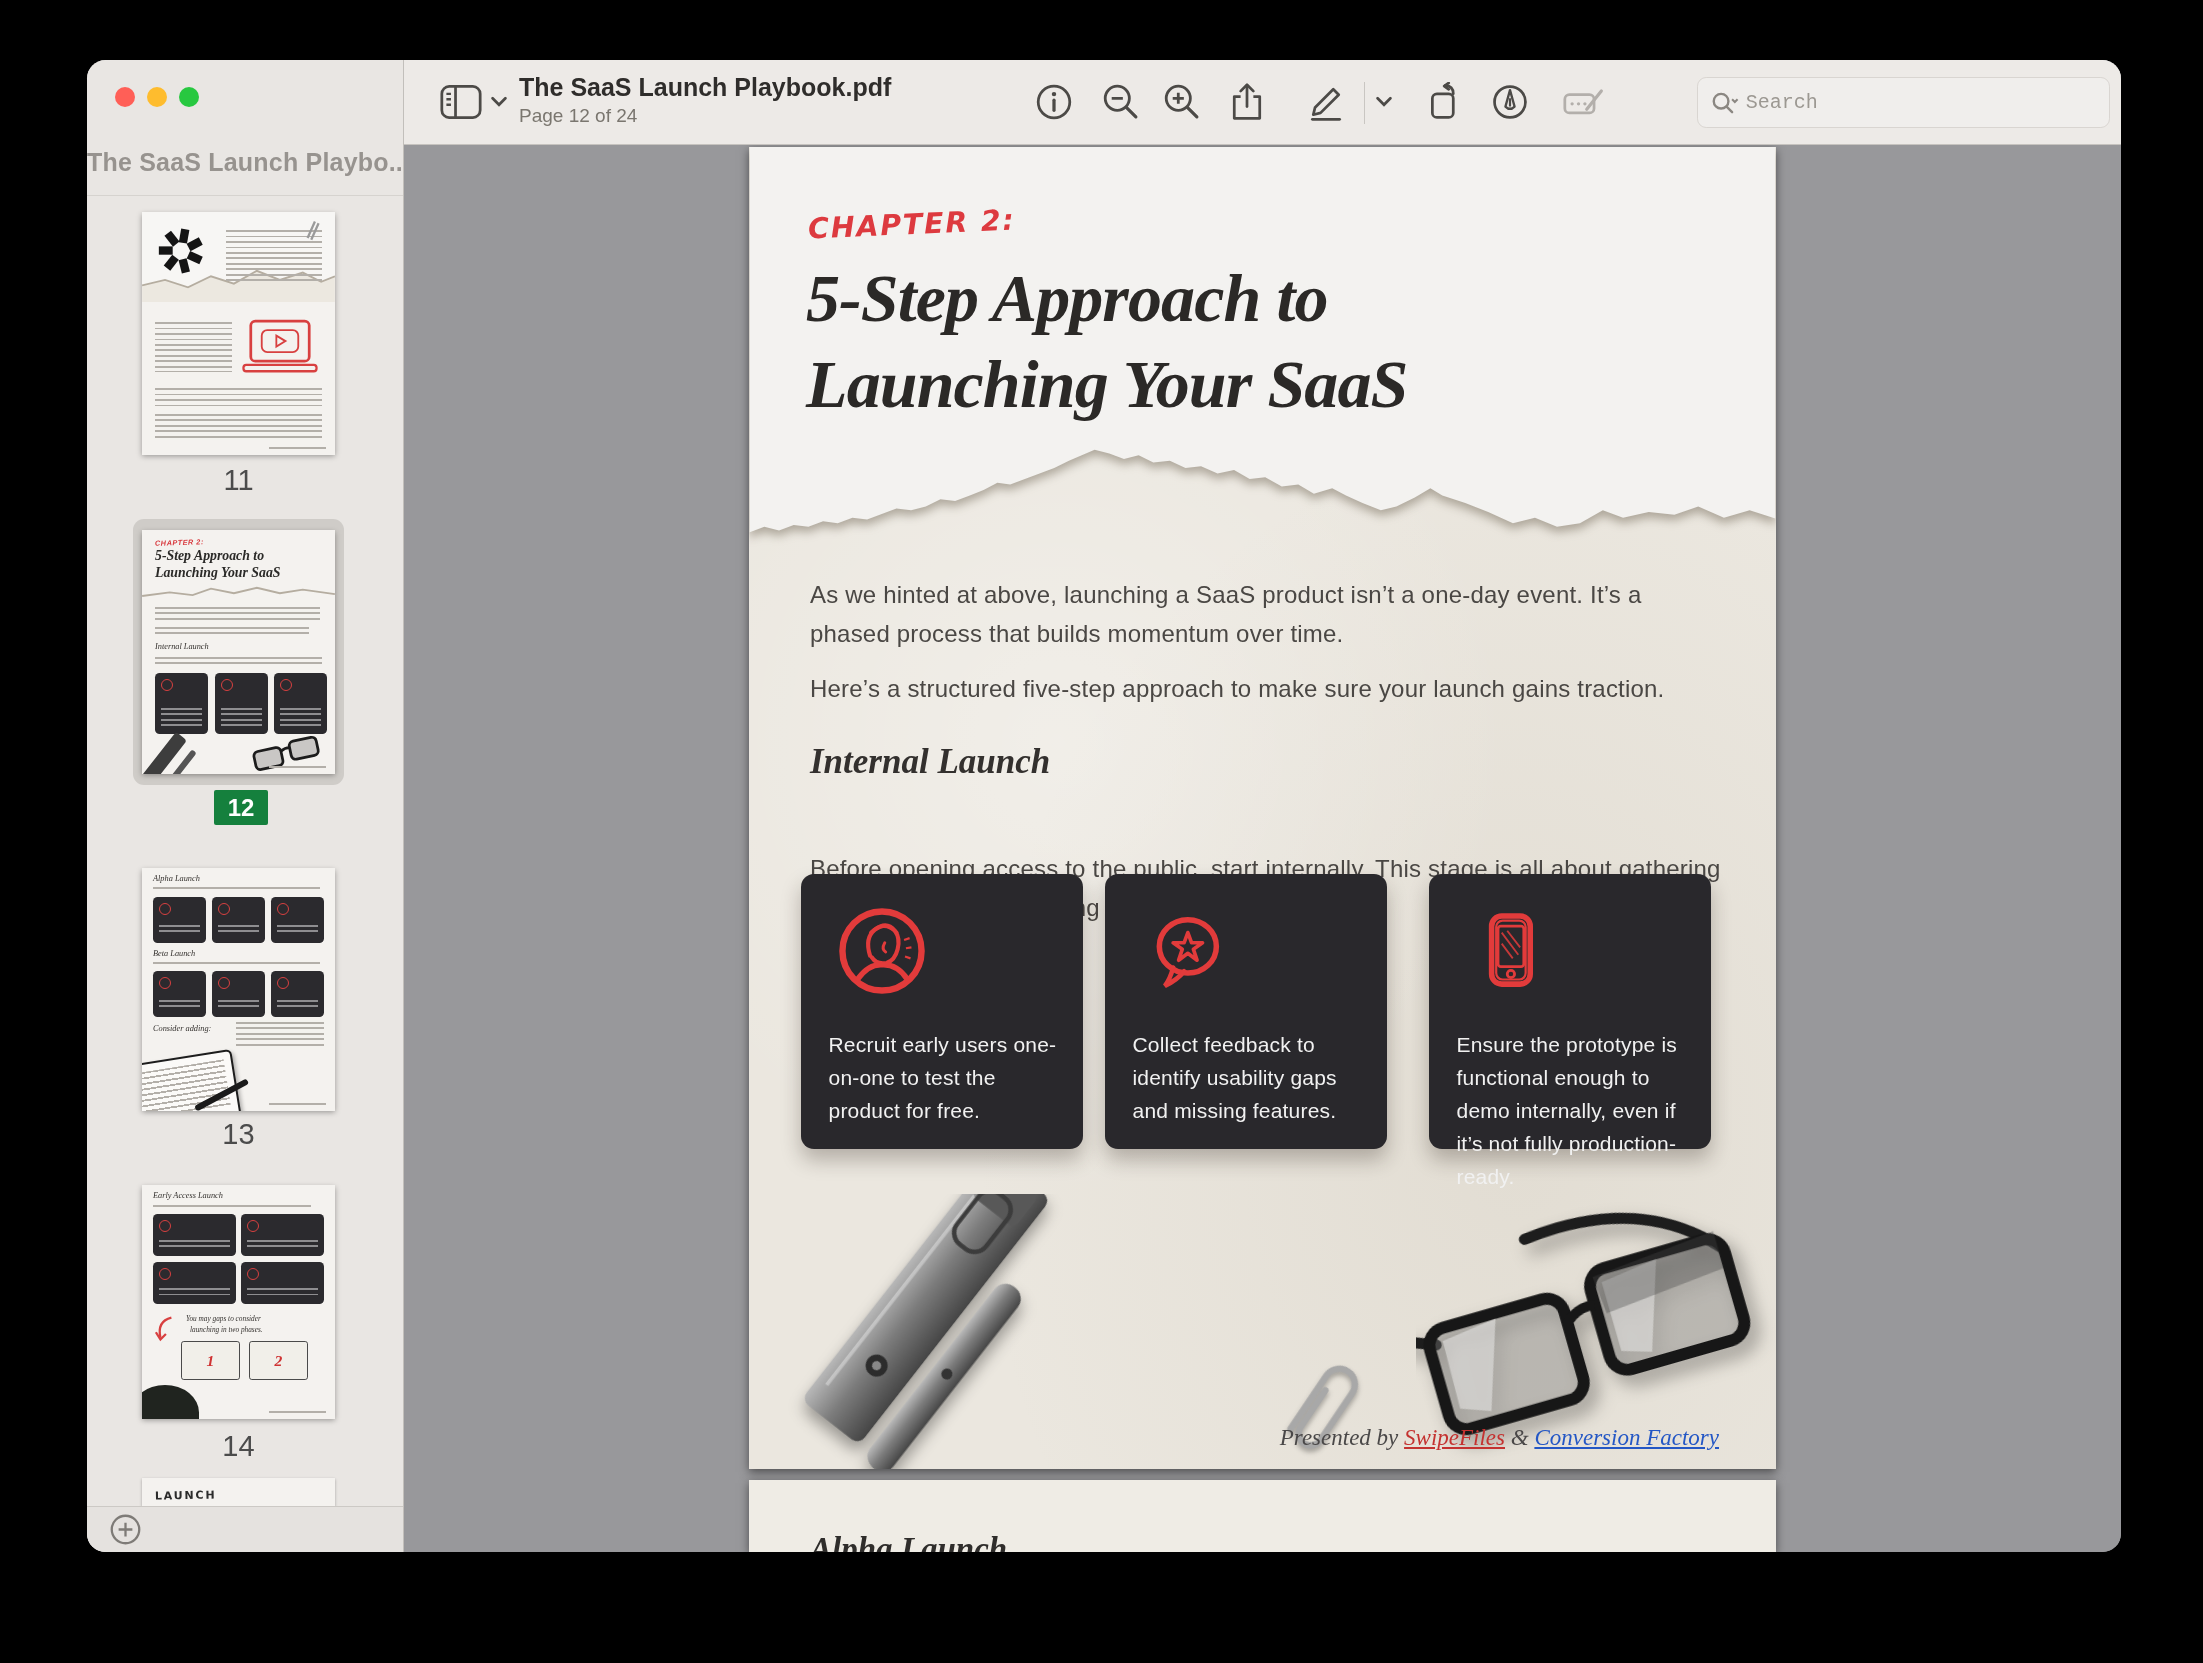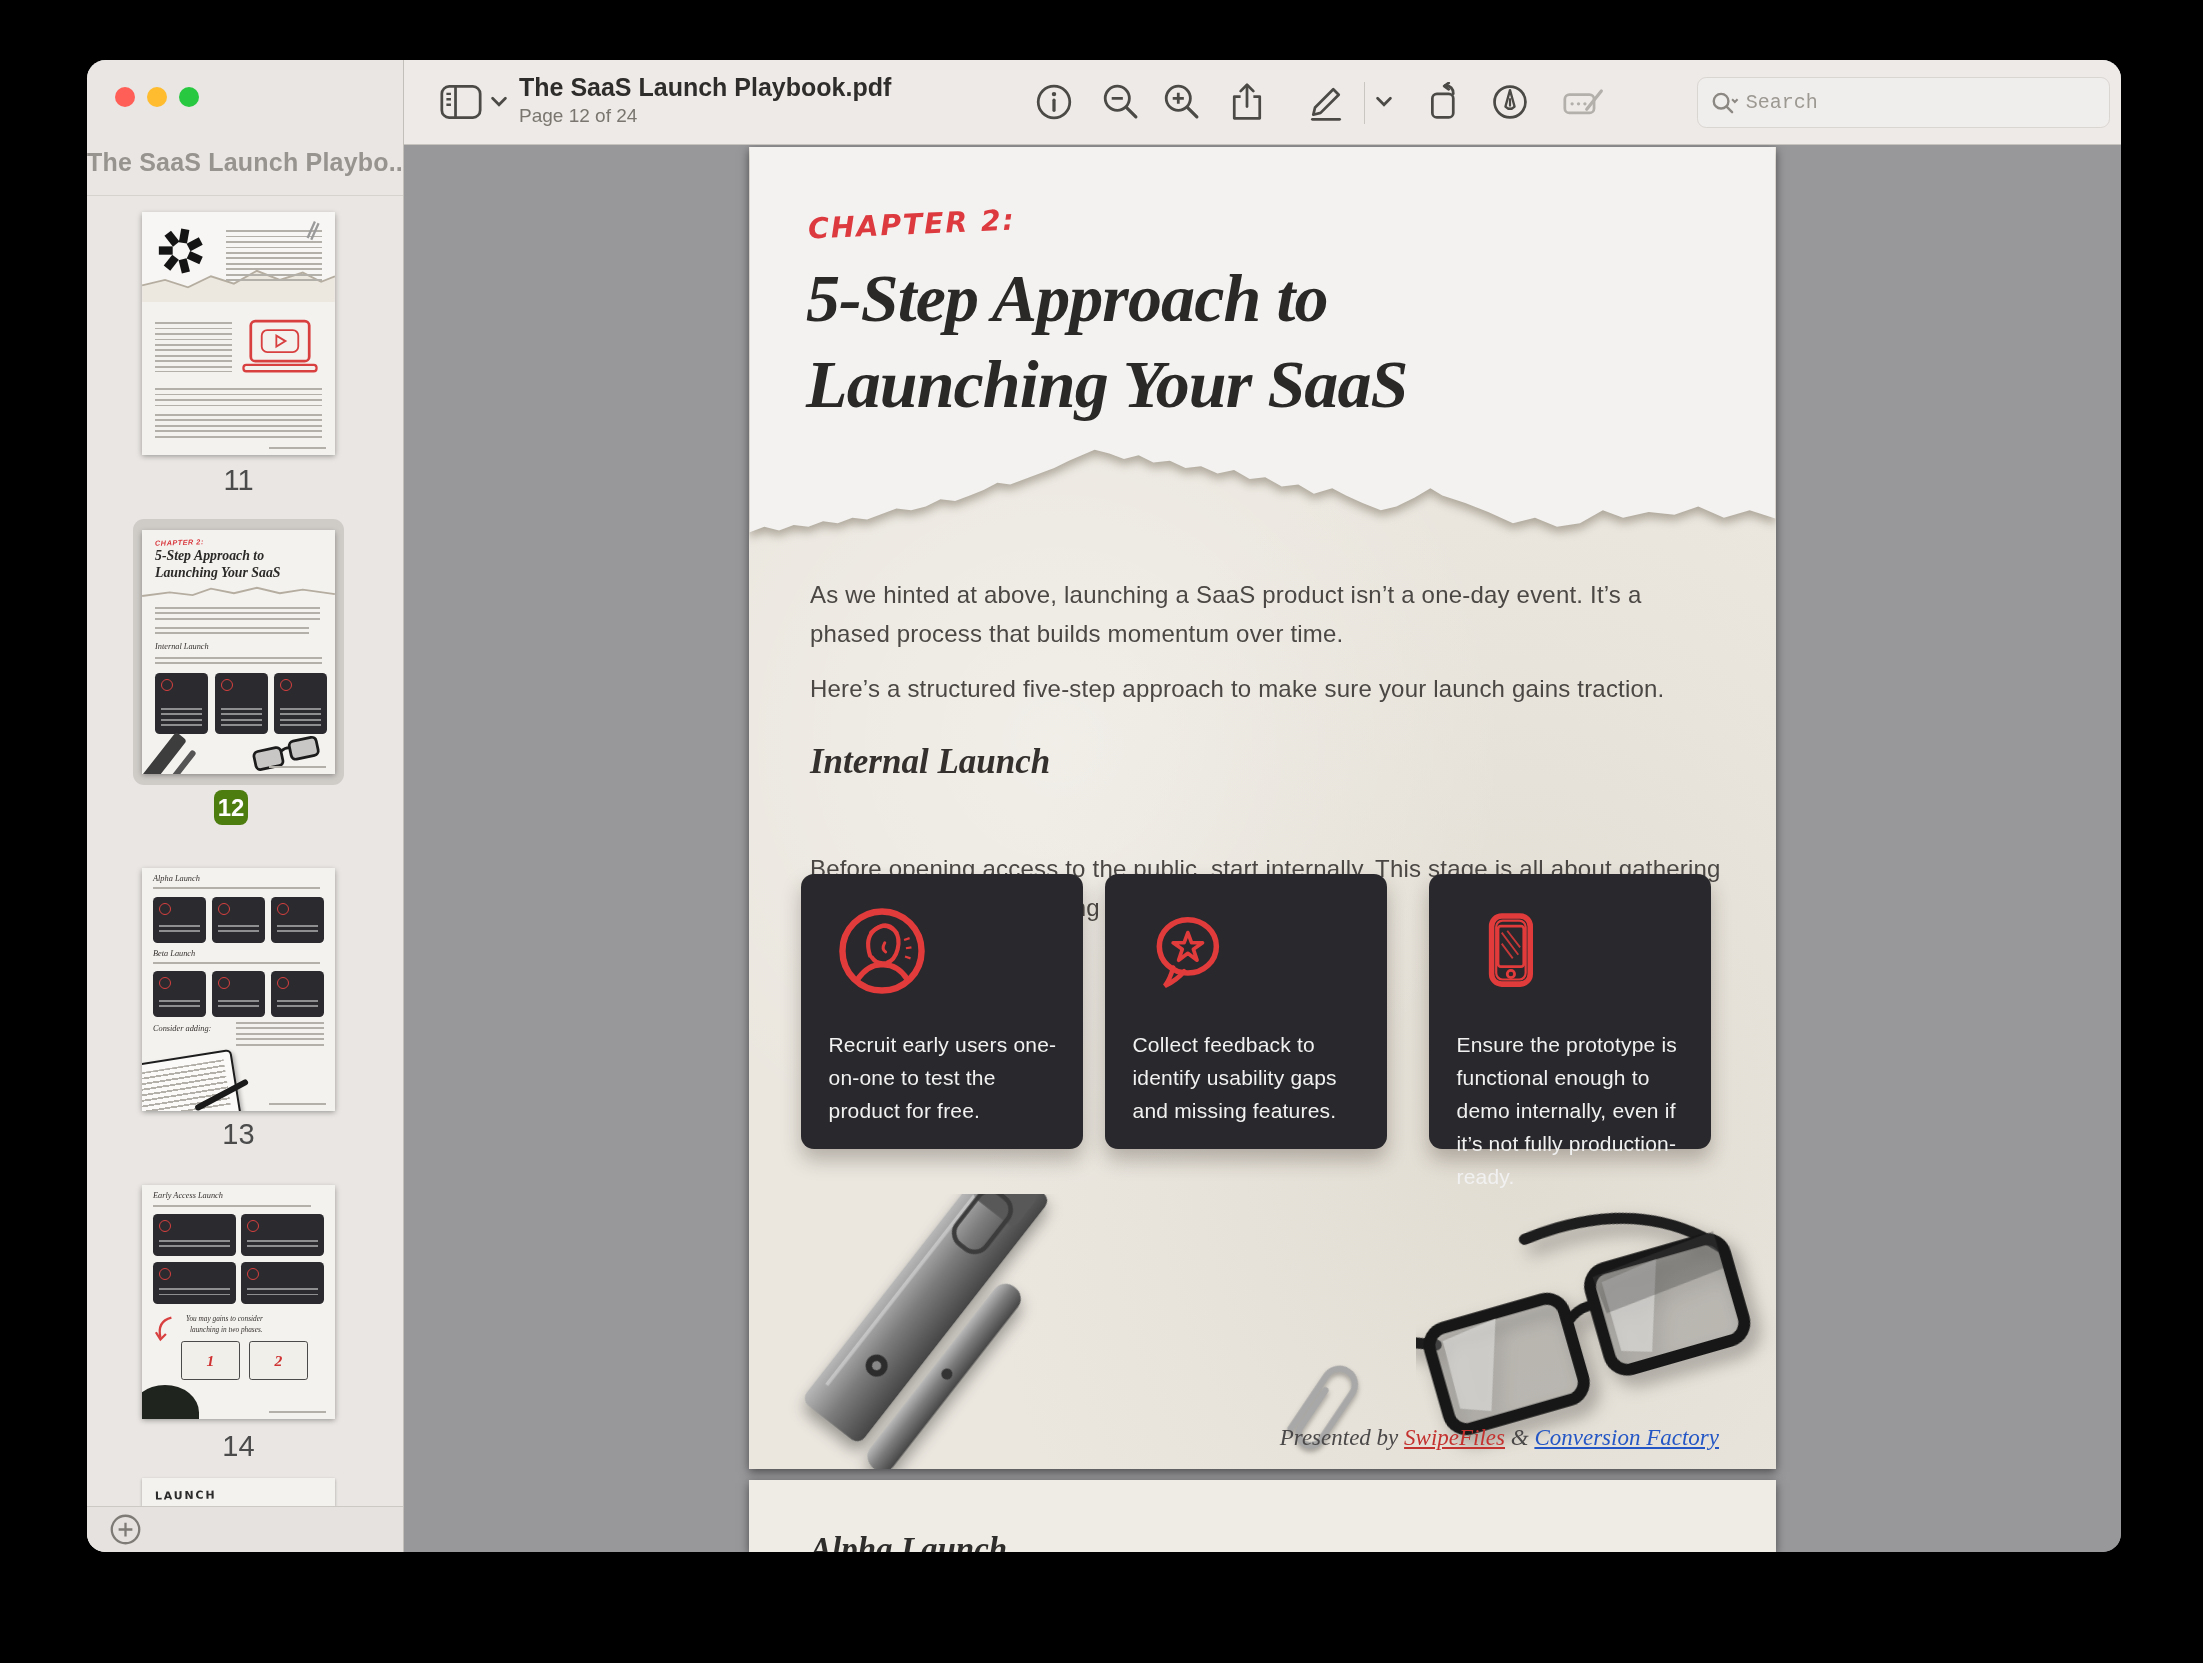--- a/index.html
+++ b/index.html
@@ -18,22 +18,22 @@
   .sidebar-title { position:absolute; top:88px; left:0; right:0; text-align:center;
     font-size:25px; font-weight:700; color:#97938f; letter-spacing:0.2px;
     white-space:nowrap; overflow:hidden; }
 
   .thumb { position:absolute; left:55px; width:193px; background:#f4f2ef;
     box-shadow:0 1.8px 5.5px rgba(0,0,0,.35); overflow:hidden; }
   .thumb-label { position:absolute; left:55px; width:193px; text-align:center;
     font-size:29px; color:#4b4b4b; }
   .sel-box { position:absolute; left:46px; top:459px; width:211px; height:266px;
     background:#cfccc8; border-radius:11px; }
-  .badge { position:absolute; left:127px; top:730px; width:34px; height:35px;
-    background:#4d7c0f; border-radius:8px; color:#fff; font-size:24px; font-weight:700;
+  .badge { position:absolute; left:127px; top:730px; width:54px; height:35px;
+    background:#15803d; border-radius:2px; color:#fff; font-size:24px; font-weight:700;
     display:flex; align-items:center; justify-content:center; }
 
   .t-par { background:repeating-linear-gradient(to bottom,#a9a5a0 0 2.8px,transparent 2.8px 8.3px); position:absolute; }
   .t-par.fine { background:repeating-linear-gradient(to bottom,#b3afa9 0 1.8px,transparent 1.8px 5.5px); }
   .t-card { position:absolute; background:#2b2a2e; border-radius:4.6px; }
   .t-ico { position:absolute; top:6.4px; left:6.4px; width:12px; height:12px;
     border:1.8px solid #d84040; border-radius:50%; }
   .t-txt { position:absolute; left:6.4px; right:6.4px; bottom:6.4px;
     background:repeating-linear-gradient(to bottom,#8e8d90 0 1.8px,transparent 1.8px 5.5px); }
   .mini-h { position:absolute; font-family:"Liberation Serif",serif; font-style:italic;
@@ -237,21 +237,21 @@
           <span class="t-txt" style="height:9.2px;"></span>
         </div>
       <div class="t-card" style="left:99px;top:77px;width:83px;height:42px;">
           <span class="t-ico"></span>
           <span class="t-txt" style="height:9.2px;"></span>
         </div>
       <svg width="24" height="31" style="position:absolute;left:11px;top:129px;" viewBox="0 0 26 34">
         <path d="M20,4 Q4,8 8,26" fill="none" stroke="#d84040" stroke-width="2.5"></path>
         <path d="M3,20 L8,28 L14,22" fill="none" stroke="#d84040" stroke-width="2.5"></path>
       </svg>
-      <div class="mini-h" style="left:44px;top:129px;font-size:7.3px;">You may gains to consider</div>
+      <div class="mini-h" style="left:44px;top:129px;font-size:7.3px;">You may gaps to consider</div>
       <div class="mini-h" style="left:48px;top:140px;font-size:7.3px;">launching in two phases.</div>
       <div style="position:absolute;left:39px;top:156px;width:59px;height:39px;border:1.8px solid #4a4a4a;border-radius:2.8px;background:#f1efe9;display:flex;align-items:center;justify-content:center;font-family:'Liberation Serif',serif;font-style:italic;font-weight:700;font-size:15.6px;color:#cf3333;">1</div>
       <div style="position:absolute;left:107px;top:156px;width:59px;height:39px;border:1.8px solid #4a4a4a;border-radius:2.8px;background:#f1efe9;display:flex;align-items:center;justify-content:center;font-family:'Liberation Serif',serif;font-style:italic;font-weight:700;font-size:15.6px;color:#cf3333;">2</div>
       <div style="position:absolute;left:-11px;top:200px;width:68px;height:55px;background:#20241f;border-radius:50% 50% 0 0;"></div>
       <div class="t-par fine" style="right:9.2px;bottom:5.5px;width:57px;height:2.8px;"></div>
     </div>
     <div class="thumb-label" style="top:1370px;">14</div>
 
     <div class="thumb" style="top:1418px;height:28.5px;box-shadow:0 0.9px 2.8px rgba(0,0,0,.3);">
       <div style="position:absolute;left:13px;top:11px;font-size:11px;font-weight:700;color:#2b2b2b;letter-spacing:1.8px;transform:rotate(-1deg);font-family:'DejaVu Sans',sans-serif;">LAUNCH</div>

